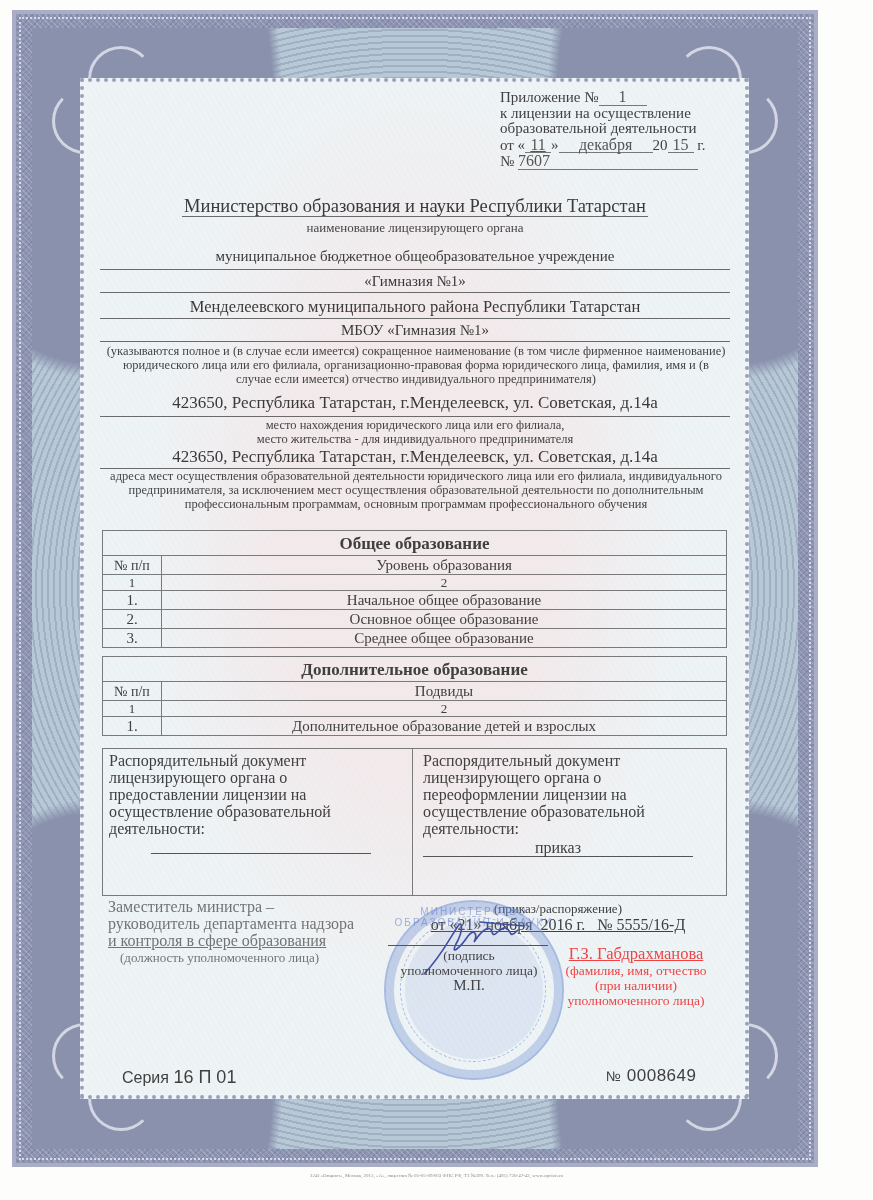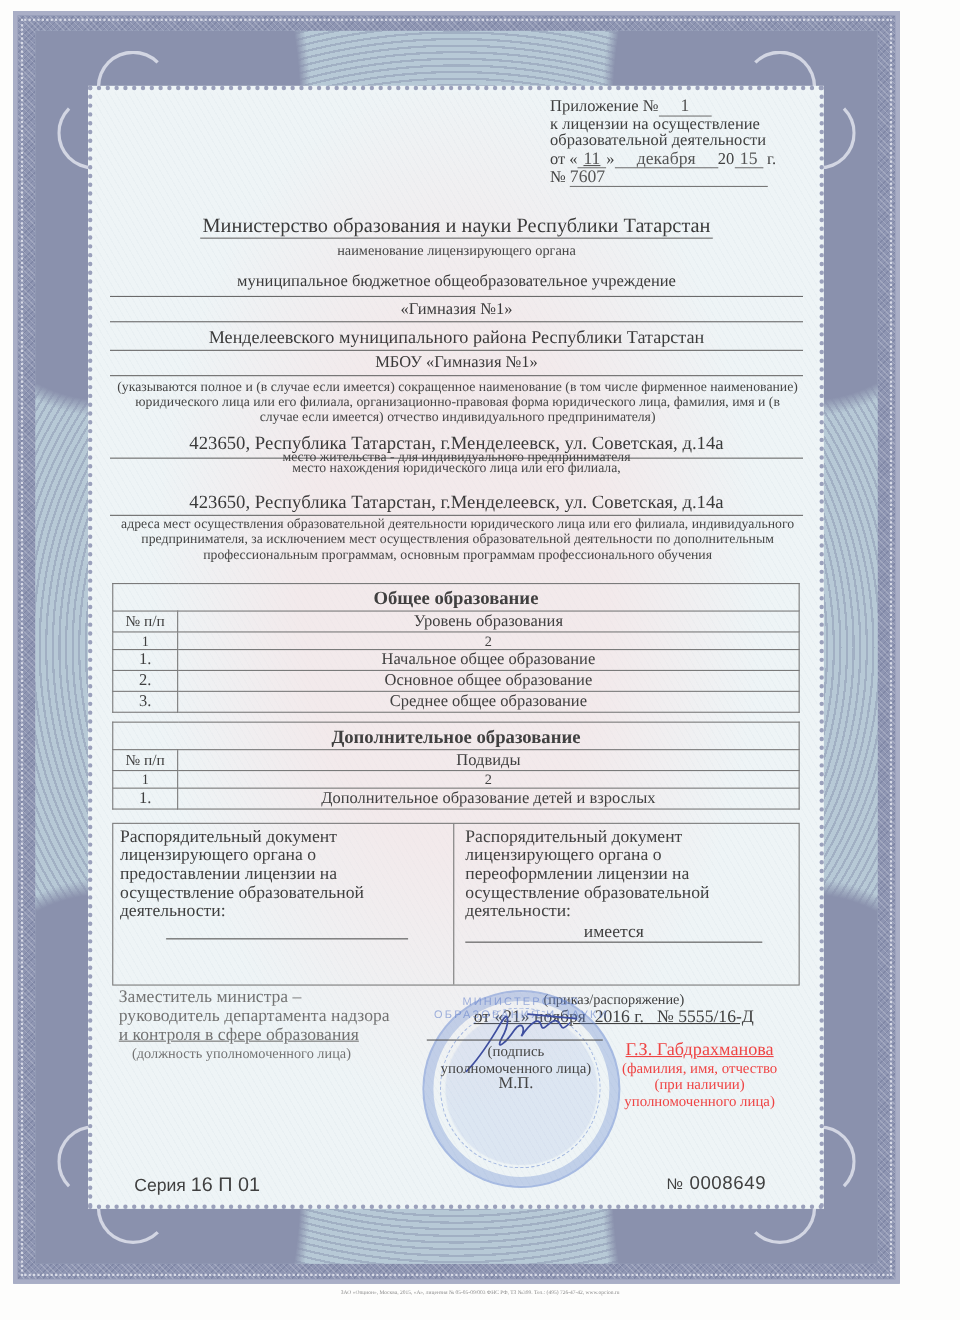--- a/index.html
+++ b/index.html
@@ -145,21 +145,21 @@
 <div class="abs centered small" style="top:221px;font-size:13px;">наименование лицензирующего органа</div>
 
 <div class="abs centered mid ruled" style="top:245px;height:24px;line-height:22px;">муниципальное бюджетное общеобразовательное учреждение</div>
 <div class="abs centered mid ruled" style="top:272px;height:20px;line-height:19px;">«Гимназия №1»</div>
 <div class="abs centered big ruled" style="top:296px;height:22px;line-height:21px;">Менделеевского муниципального района Республики Татарстан</div>
 <div class="abs centered mid ruled" style="top:321px;height:20px;line-height:19px;">МБОУ «Гимназия №1»</div>
 <div class="abs centered small" style="top:344px;left:106px;width:620px;">(указываются полное и (в случае если имеется) сокращенное наименование (в том числе фирменное наименование) юридического лица или его филиала, организационно-правовая форма юридического лица, фамилия, имя и (в случае если имеется) отчество индивидуального предпринимателя)</div>
 
 <div class="abs centered big ruled" style="top:392px;height:24px;line-height:22px;font-size:17px;">423650, Республика Татарстан, г.Менделеевск, ул. Советская, д.14а</div>
 <div class="abs centered small" style="top:418px;">место нахождения юридического лица или его филиала,</div>
-<div class="abs centered small" style="top:408px;text-align:center;">место жительства - для индивидуального предпринимателя</div>
+<div class="abs centered small" style="top:432px;text-align:center;">место жительства - для индивидуального предпринимателя</div>
 
 <div class="abs centered big ruled" style="top:446px;height:22px;line-height:21px;font-size:17px;">423650, Республика Татарстан, г.Менделеевск, ул. Советская, д.14а</div>
 <div class="abs centered small" style="top:469px;left:106px;width:620px;">адреса мест осуществления образовательной деятельности юридического лица или его филиала, индивидуального предпринимателя, за исключением мест осуществления образовательной деятельности по дополнительным профессиональным программам, основным программам профессионального обучения</div>
 
 <table class="edu" style="top:530px;">
   <tbody>
       <tr>
         <td colspan="2" class="head">Общее образование</td>
       </tr>
   <tr>
@@ -205,21 +205,21 @@
 </tbody>
   </table>
 
 <div class="docs">
   <div class="cell">
     <div style="width:250px;">Распорядительный документ лицензирующего органа о предоставлении лицензии на осуществление образовательной деятельности:</div>
     <div class="blank-line"></div>
   </div>
   <div class="cell">
     <div style="width:260px;">Распорядительный документ лицензирующего органа о переоформлении лицензии на осуществление образовательной деятельности:</div>
-    <div class="order-line">имеется</div>
+    <div class="order-line">приказ</div>
     <div class="order-caption">(приказ/распоряжение)</div>
     <div class="order-date" style="white-space:pre;">от «21» ноября  2016 г.   № 5555/16-Д</div>
   </div>
 </div>
 
 <div class="stamp">
   <div class="stamp-ring"></div>
   <div class="stamp-text">МИНИСТЕРСТВО ОБРАЗОВАНИЯ И НАУКИ</div>
 </div>
 <svg class="signature" viewBox="0 0 110 60">

